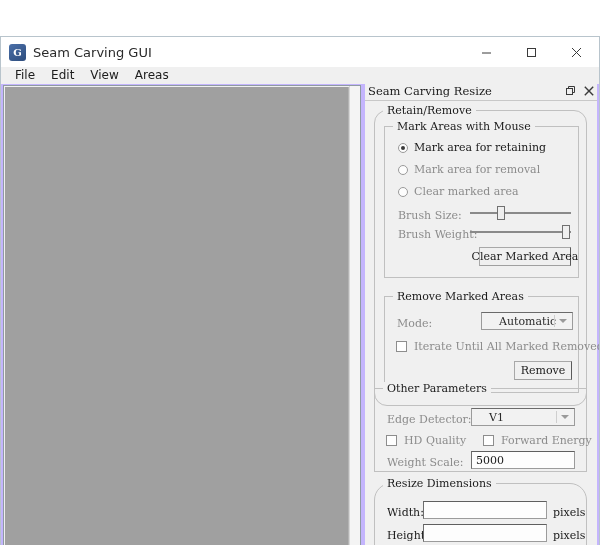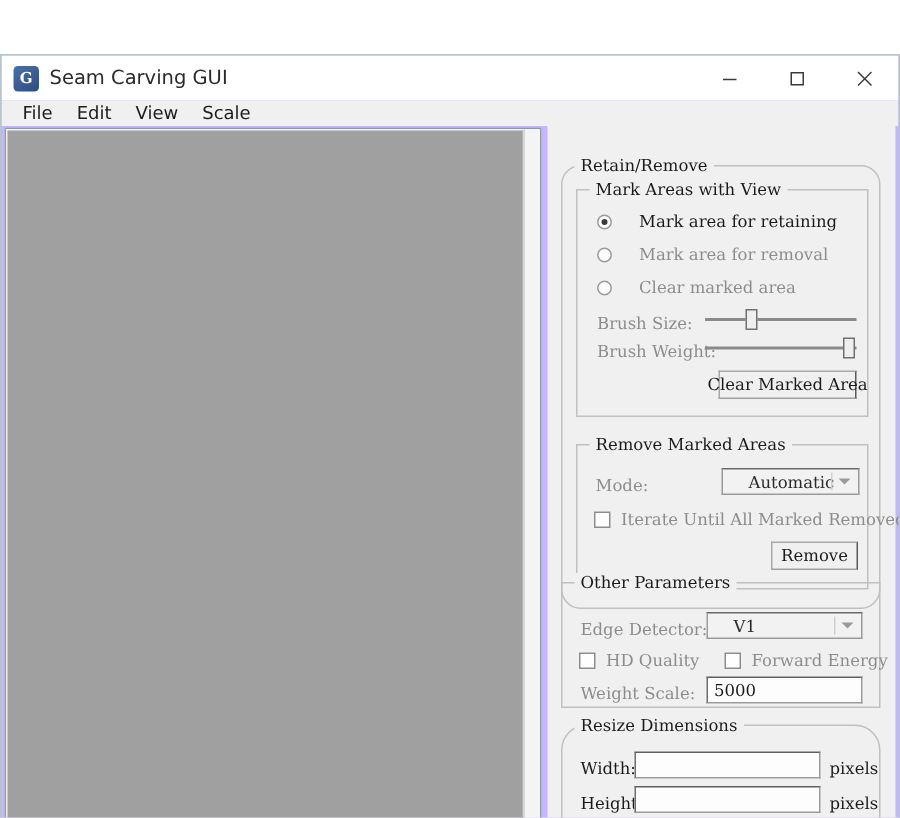--- a/index.html
+++ b/index.html
@@ -127,21 +127,21 @@
   }
 
   .lbl {
     font-size: 11px; color: #1a1a1a;
     font-family: "DejaVu Serif", serif;
     white-space: nowrap;
   }
   .lbl.disabled { color: #8c8c8c; }
 
   
-  .radio-row { position: absolute; display: flex; align-items: center; gap: 18px; }
+  .radio-row { position: absolute; display: flex; align-items: center; gap: 6px; }
   .radio {
     width: 10px; height: 10px; border-radius: 50%;
     border: 1px solid #9a9a9a; background: #fdfdfd;
     flex: none; position: relative;
   }
   .radio.checked::after {
     content: ""; position: absolute;
     left: 2px; top: 2px; width: 4px; height: 4px;
     border-radius: 50%; background: #3a3a3a;
   }
@@ -245,36 +245,53 @@
             <line x1="10" y1="1" x2="1" y2="10" stroke="#3a3a3a" stroke-width="1"></line>
           </svg>
       </div>
     </div>
   </div>
 
   <div class="menubar">
     <div class="menuitem">File</div>
     <div class="menuitem">Edit</div>
     <div class="menuitem">View</div>
-    <div class="menuitem">Scale</div>
+    <div class="menuitem">Areas</div>
   </div>
 
   <div class="canvas-wrap">
     <div class="canvas-img"></div>
     <div class="canvas-vscroll"></div>
   </div>
 
   <div class="dock">
 
+    <div class="dock-title">
+      <span class="dock-title-text">Seam Carving Resize</span>
+      <div class="dock-btns">
+        <div class="dock-btn">
+          <svg width="10" height="10" viewBox="0 0 10 10">
+              <rect x="0.5" y="2.5" width="6" height="6" fill="none" stroke="#3a3a3a" stroke-width="1"></rect>
+              <polyline points="2.5,2.5 2.5,0.5 8.5,0.5 8.5,6.5 6.5,6.5" fill="none" stroke="#3a3a3a" stroke-width="1"></polyline>
+            </svg>
+        </div>
+        <div class="dock-btn">
+          <svg width="10" height="10" viewBox="0 0 10 10">
+              <line x1="0.8" y1="0.8" x2="9.2" y2="9.2" stroke="#3a3a3a" stroke-width="1.4"></line>
+              <line x1="9.2" y1="0.8" x2="0.8" y2="9.2" stroke="#3a3a3a" stroke-width="1.4"></line>
+            </svg>
+        </div>
+      </div>
+    </div>
 
     <div class="group" style="left:9px; top:28px; width:213px; height:296px;border-radius:13px;">
       <span class="group-label">Retain/Remove</span>
 
       <div class="group" style="left:9px; top:15px; width:195px; height:152px;">
-        <span class="group-label">Mark Areas with View</span>
+        <span class="group-label">Mark Areas with Mouse</span>
 
         <div class="radio-row" style="left:13px; top:14px;">
           <span class="radio checked"></span>
           <span class="lbl">Mark area for retaining</span>
         </div>
         <div class="radio-row" style="left:13px; top:36px;">
           <span class="radio"></span>
           <span class="lbl disabled">Mark area for removal</span>
         </div>
         <div class="radio-row" style="left:13px; top:58px;">

